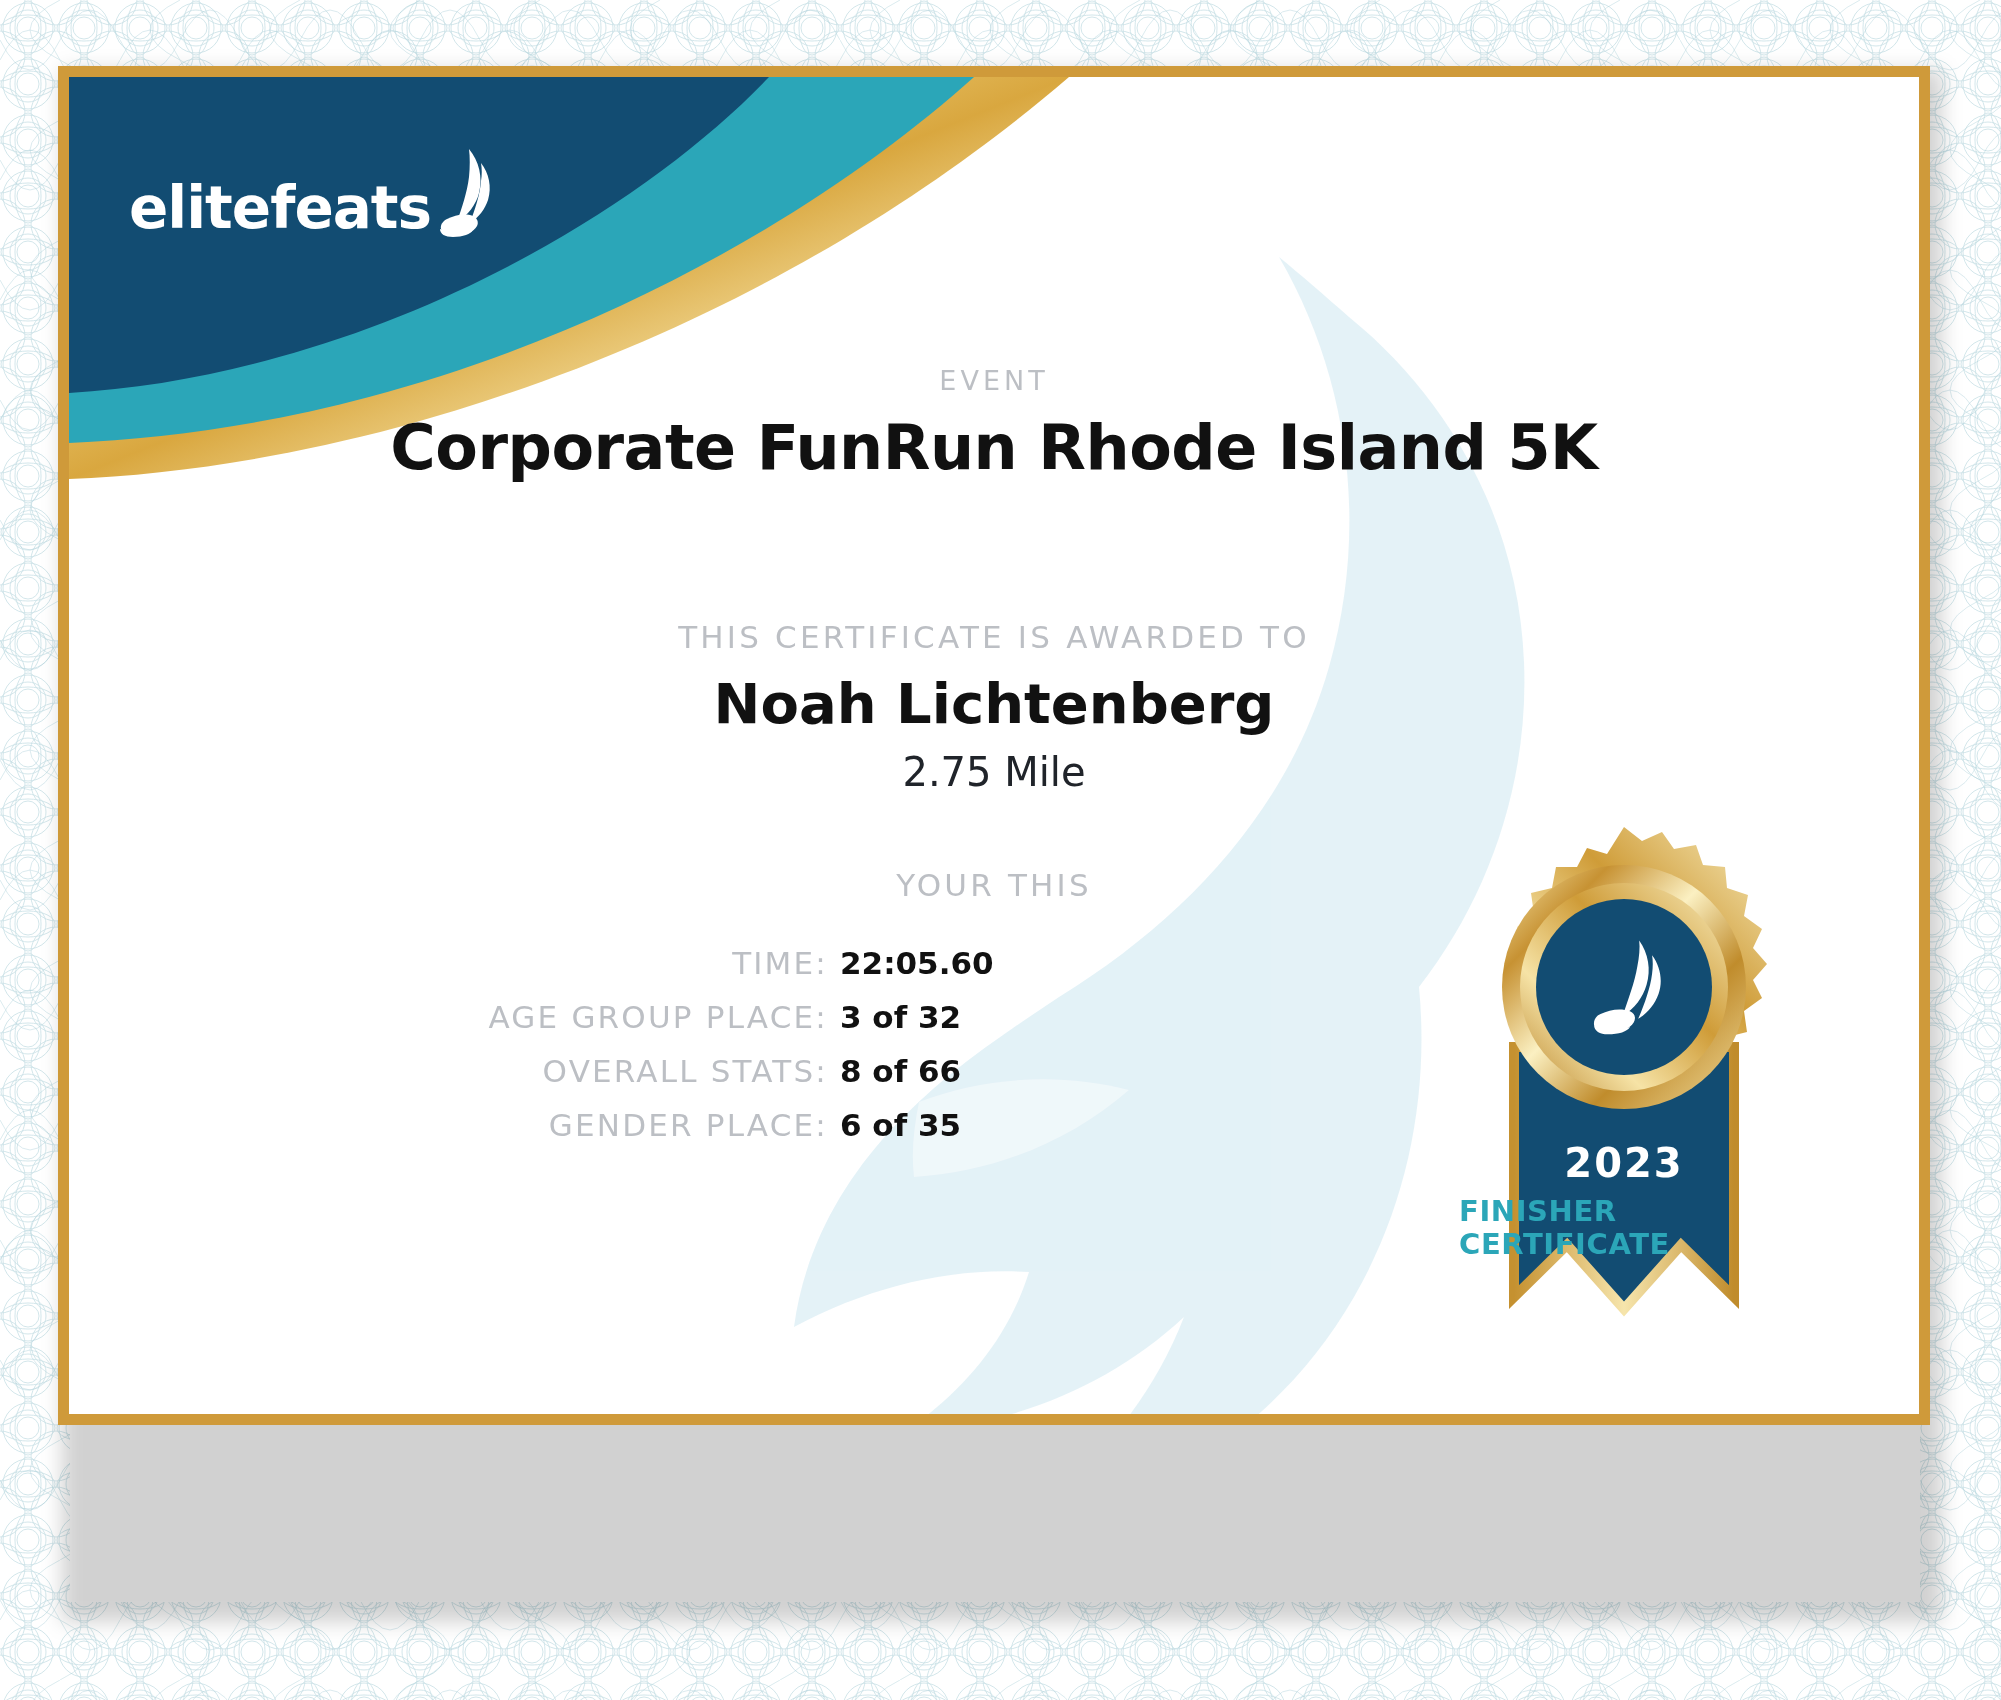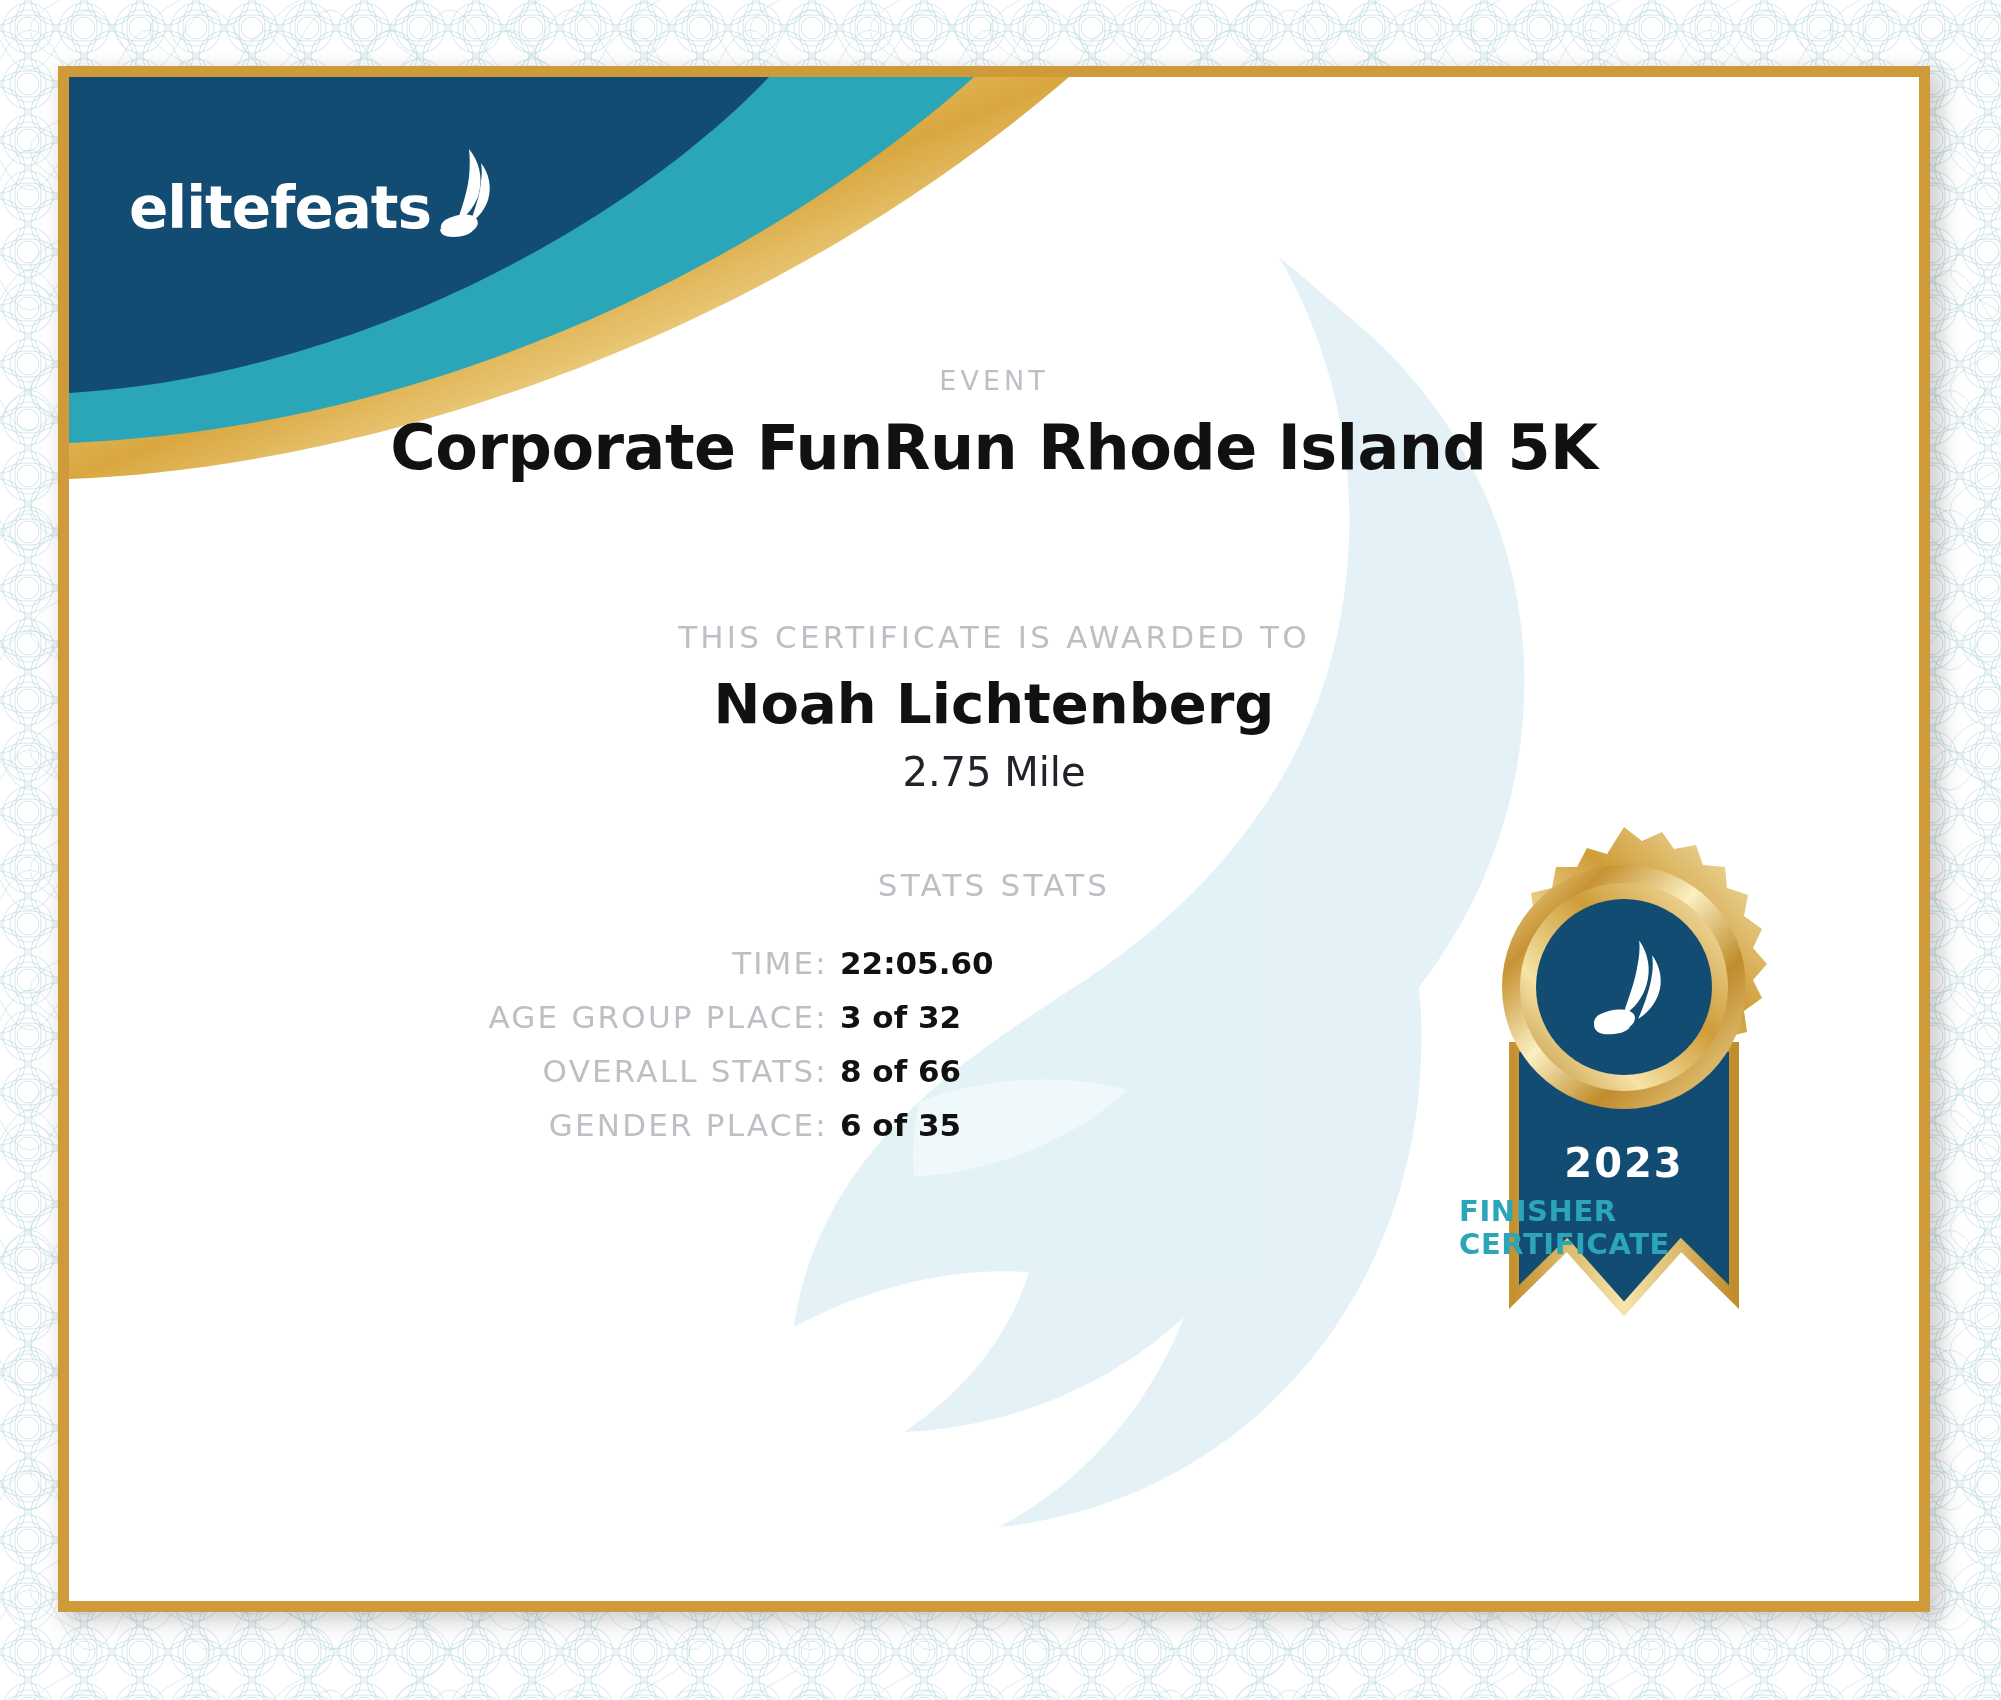--- a/index.html
+++ b/index.html
@@ -36,21 +36,21 @@
     width: 1880px;
     height: 1552px;
     background: rgba(0,0,0,0.18);
     filter: blur(10px);
   }
   .cert-frame {
     position: absolute;
     left: 58px;
     top: 66px;
     width: 1872px;
-    height: 1546px;
+    height: 1359px;
     background: #ffffff;
     border: 11px solid #cf9a3a;
     box-sizing: border-box;
     overflow: hidden;
   }
   .cert-inner {
     position: absolute;
     inset: 0;
     background: #ffffff;
     overflow: hidden;
@@ -297,21 +297,21 @@
 
       <div class="content">
 
         <div class="label lbl-event">EVENT</div>
         <div class="event-name">Corporate FunRun Rhode Island 5K</div>
 
         <div class="label lbl-awarded">THIS CERTIFICATE IS AWARDED TO</div>
         <div class="athlete-name">Noah Lichtenberg</div>
         <div class="distance">2.75 Mile</div>
 
-        <div class="label lbl-stats">STATS STATS</div>
+        <div class="label lbl-stats">YOUR THIS</div>
 
         <div class="stats">
           <div class="stat-row stats-shift">
             <div class="stat-label">TIME:</div>
             <div class="stat-value">22:05.60</div>
           </div>
           <div class="stat-row stats-shift">
             <div class="stat-label">AGE GROUP PLACE:</div>
             <div class="stat-value">3 of 32</div>
           </div>

